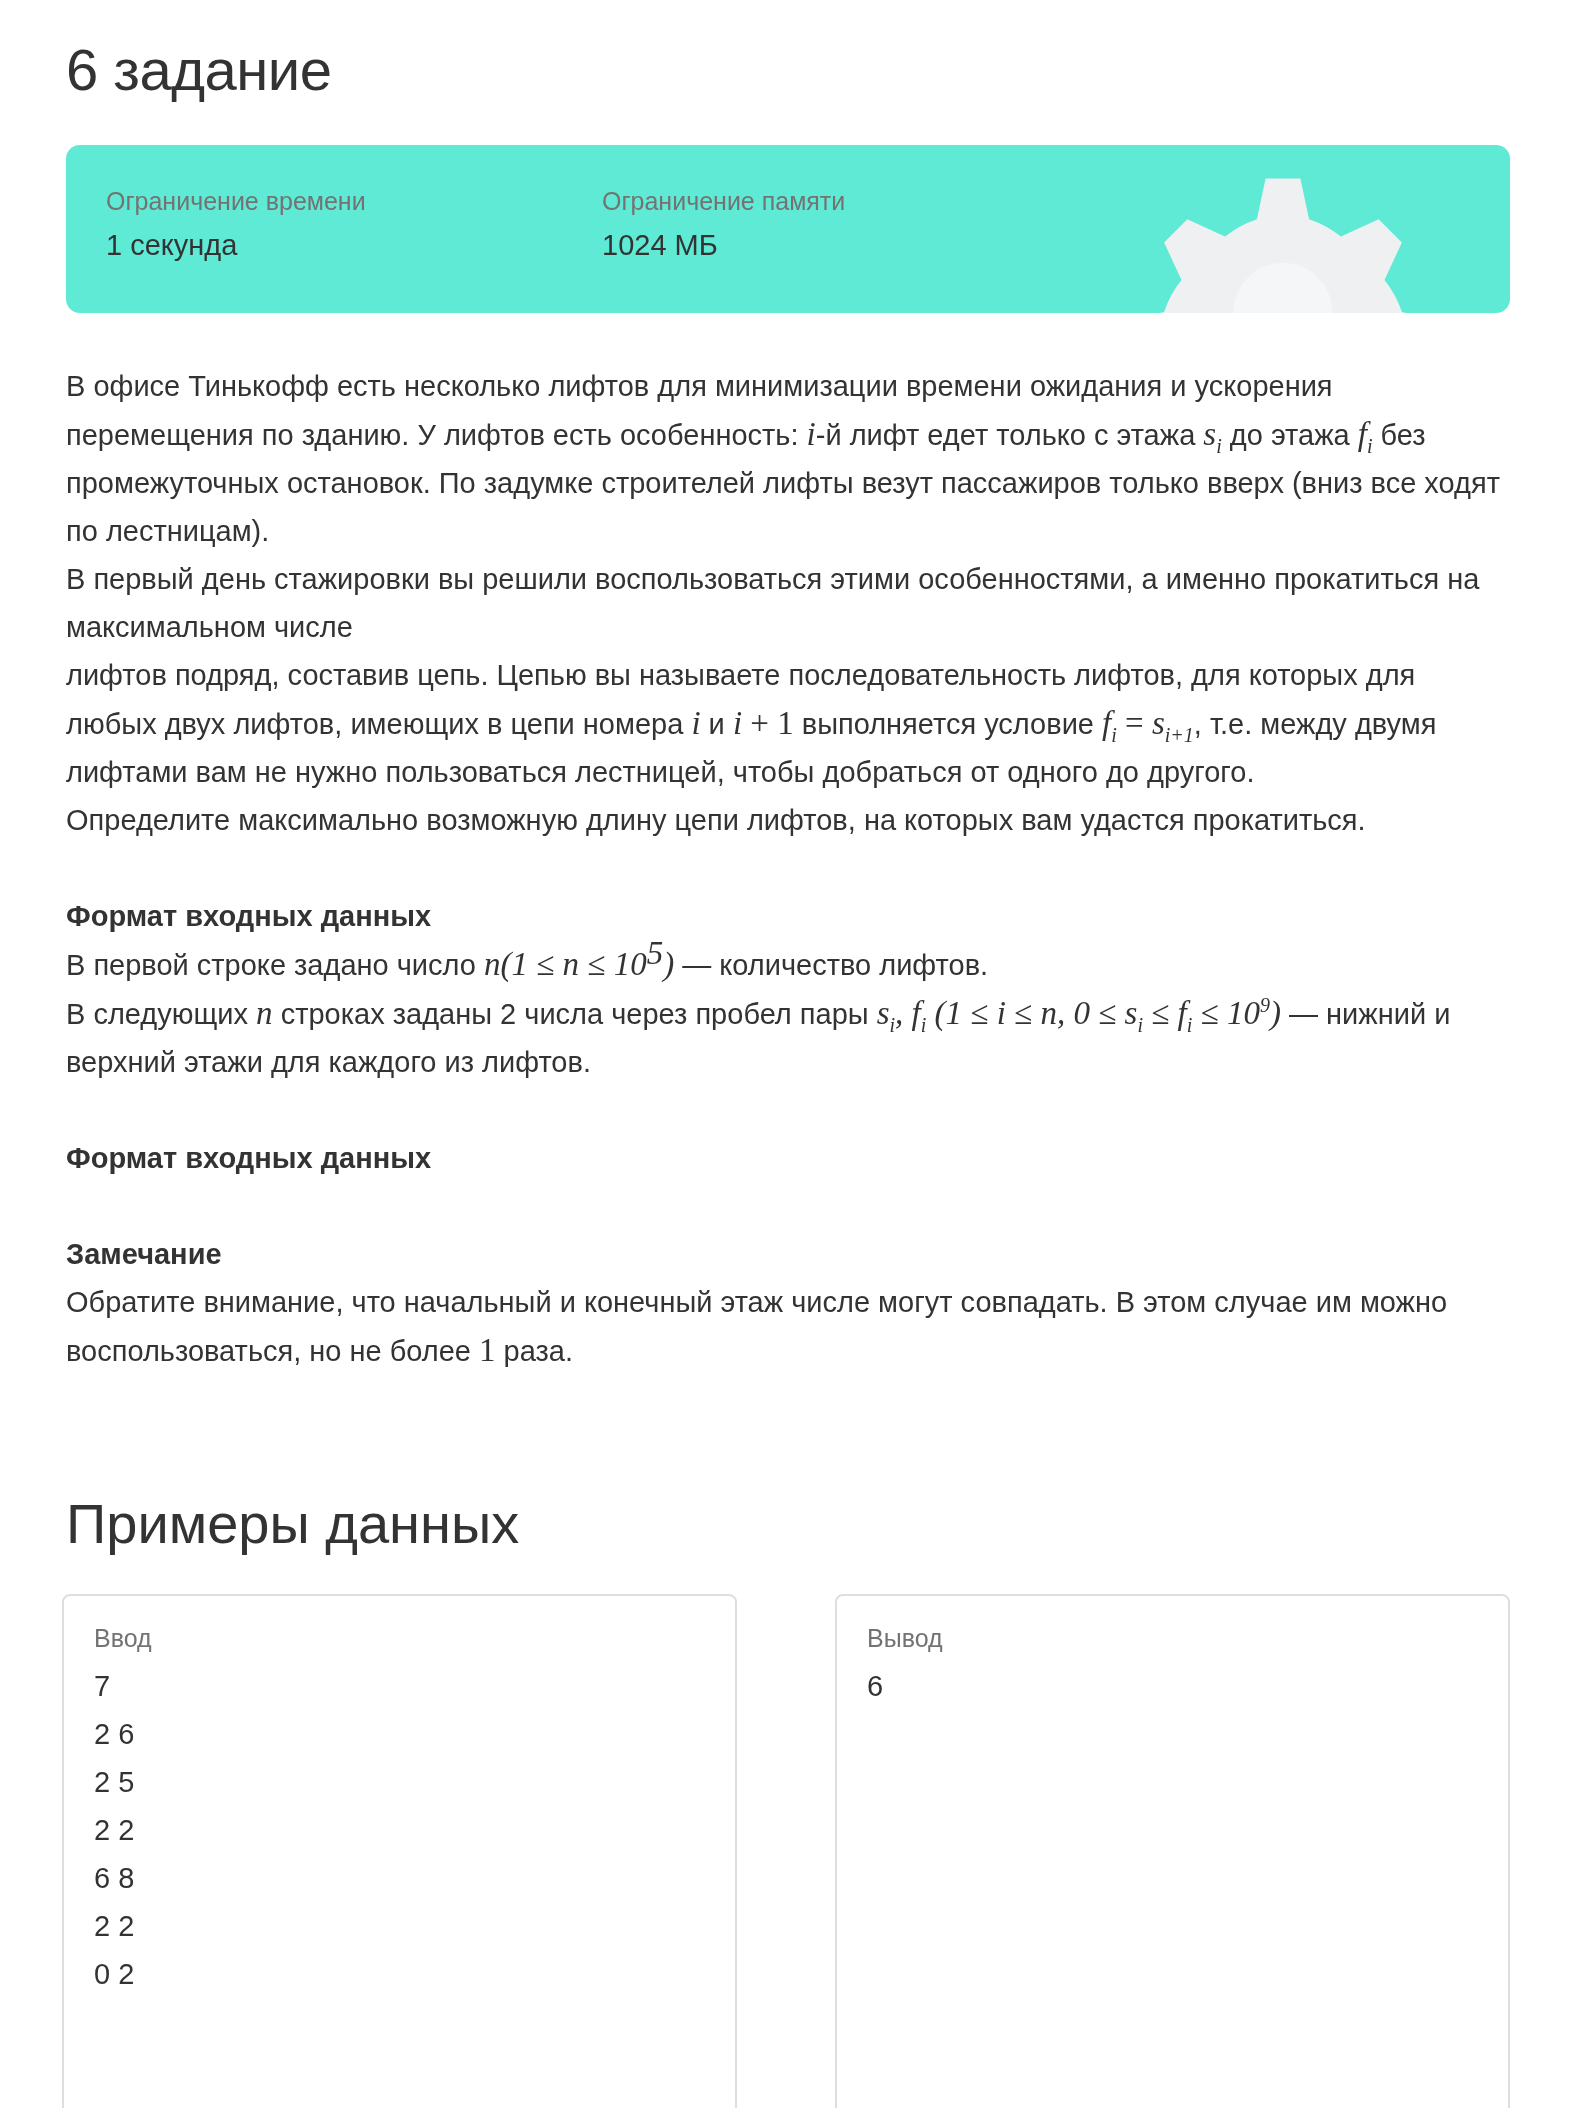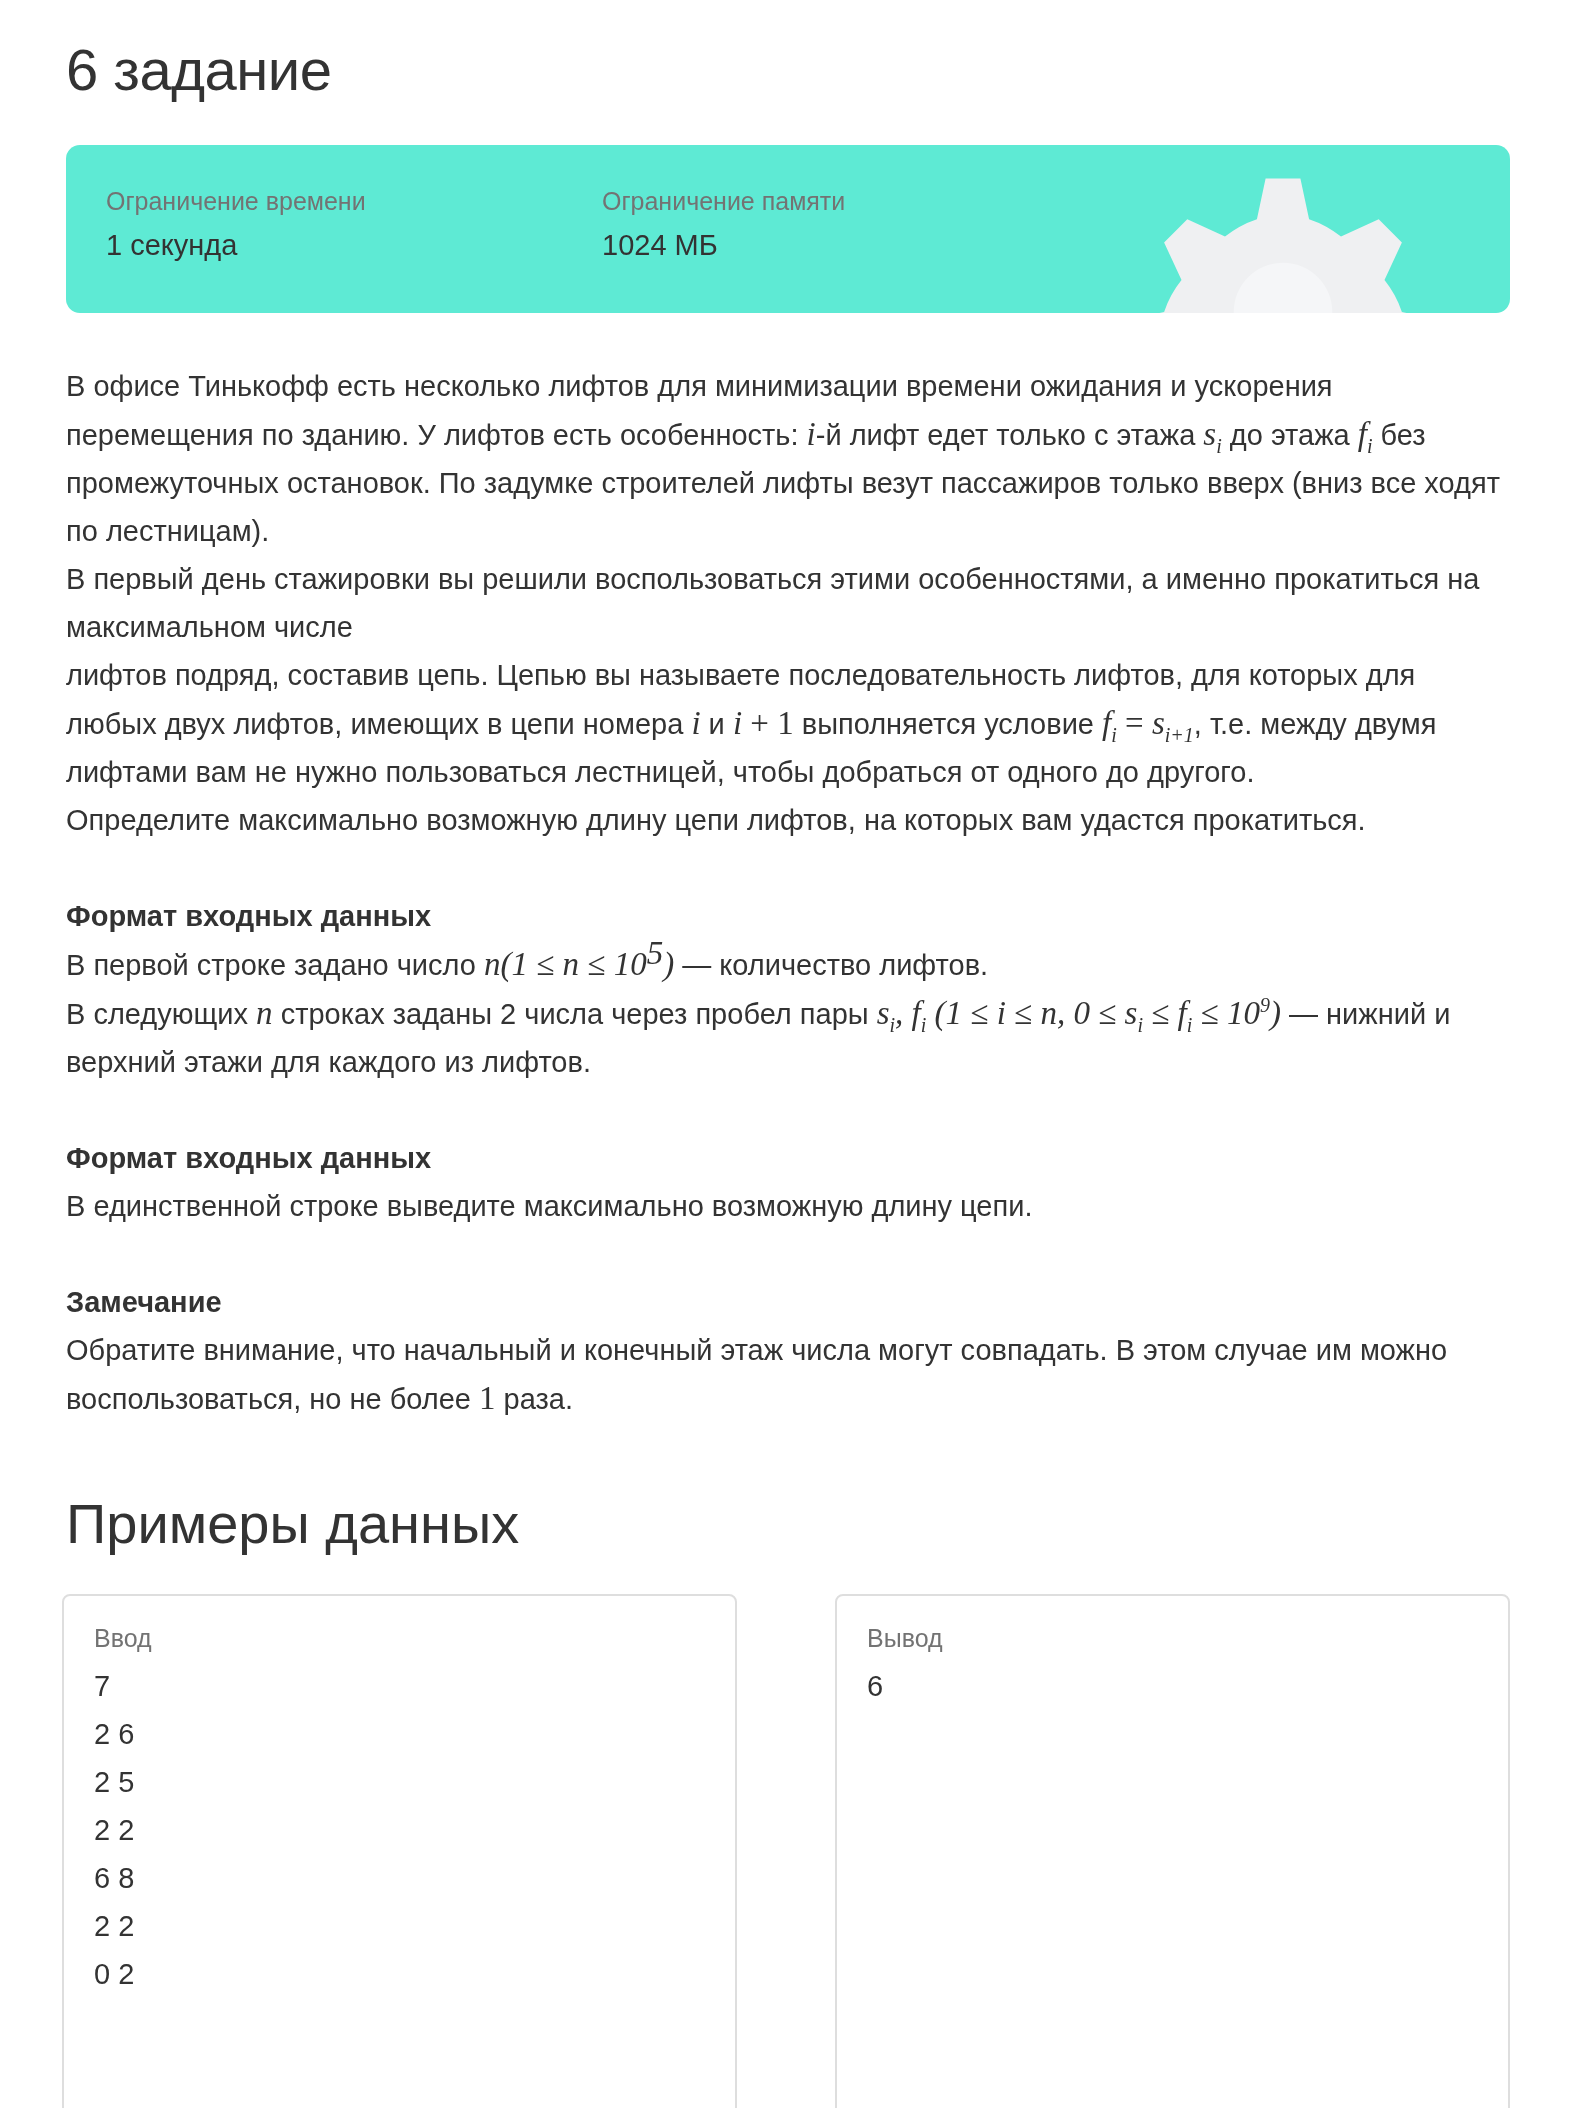--- a/index.html
+++ b/index.html
@@ -87,26 +87,25 @@
 
     <div class="gap"></div>
 
     <h3 class="section-head">Формат входных данных</h3>
     <p class="para"><span>В первой строке задано число </span><span class="math">n(1 ≤ n ≤ 10</span><sup class="math">5</sup><span class="math">)</span><span> — количество лифтов.</span></p>
     <p class="para"><span>В следующих </span><span class="math">n</span><span> строках заданы 2 числа через пробел пары </span><span class="math"><span>s</span><sub>i</sub><span>, </span><span>f</span><sub>i</sub><span> (1 ≤ i ≤ n, 0 ≤ s</span><sub>i</sub><span> ≤ f</span><sub>i</sub><span> ≤ 10</span><sup>9</sup><span>)</span></span><span> — нижний и верхний этажи для каждого из лифтов.</span></p>
 
     <div class="gap"></div>
 
     <h3 class="section-head">Формат входных данных</h3>
-    <p class="para">В единственной строке выведите максимально возможную длину цепи.</p>
 
     <div class="gap"></div>
 
     <h3 class="section-head">Замечание</h3>
-    <p class="para"><span>Обратите внимание, что начальный и конечный этаж числа могут совпадать. В этом случае им можно воспользоваться, но не более </span><span class="math up" style="font-style:normal">1</span><span> раза.</span></p>
+    <p class="para"><span>Обратите внимание, что начальный и конечный этаж числе могут совпадать. В этом случае им можно воспользоваться, но не более </span><span class="math up" style="font-style:normal">1</span><span> раза.</span></p>
   </div>
 
   <h2 class="samples-title">Примеры данных</h2>
 
   <div class="sample-box input">
     <div class="sample-label">Ввод</div>
     <div class="sample-lines">
       <div class="sample-line">7</div>
       <div class="sample-line">2 6</div>
       <div class="sample-line">2 5</div>

